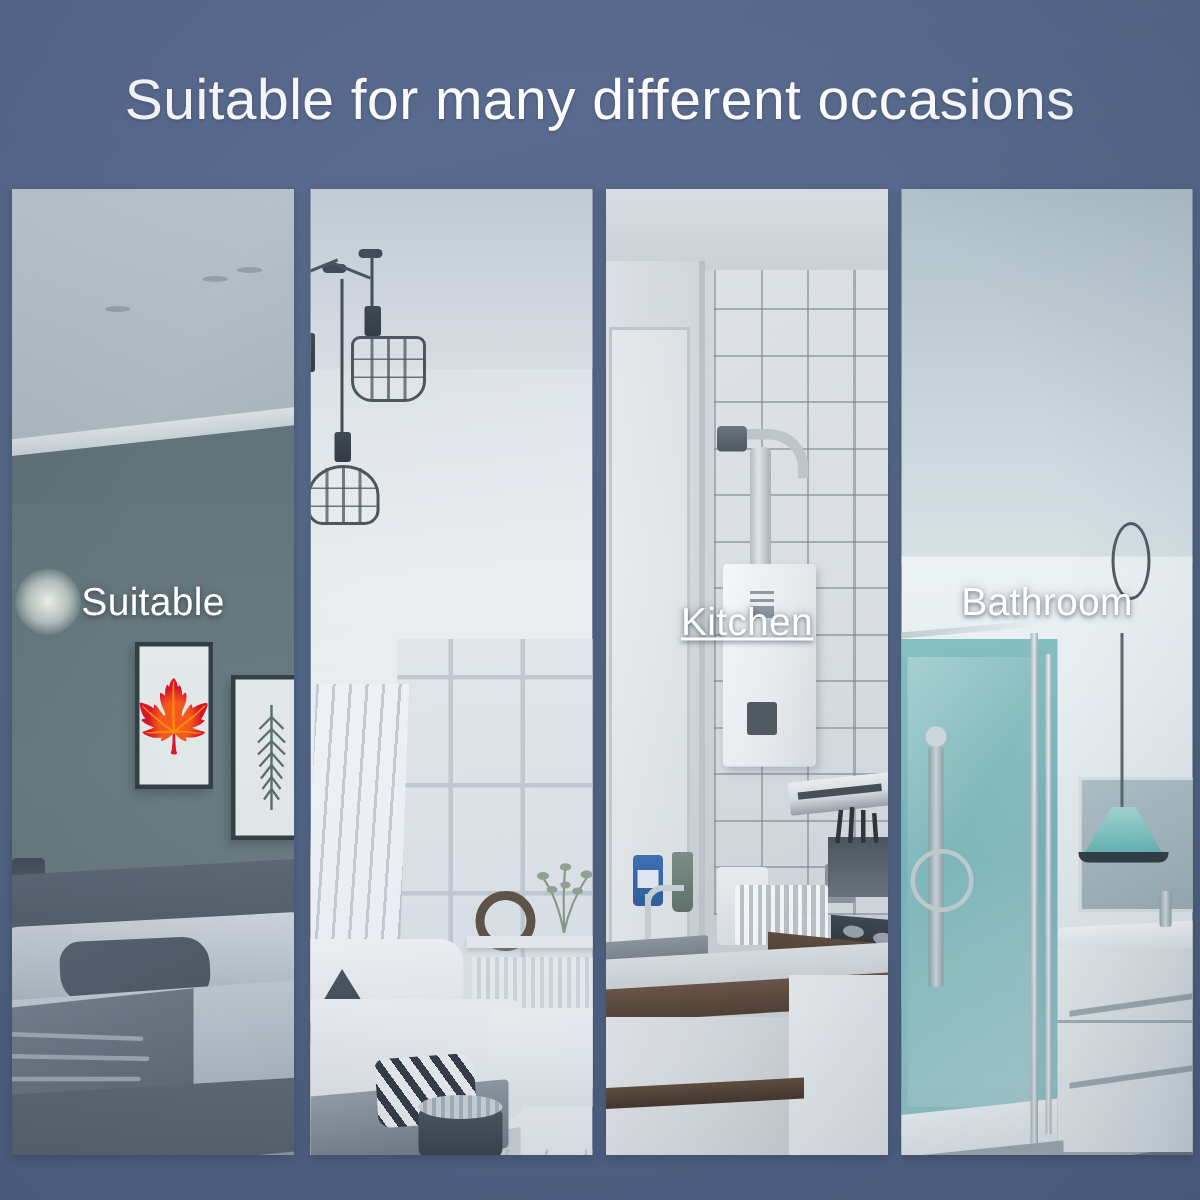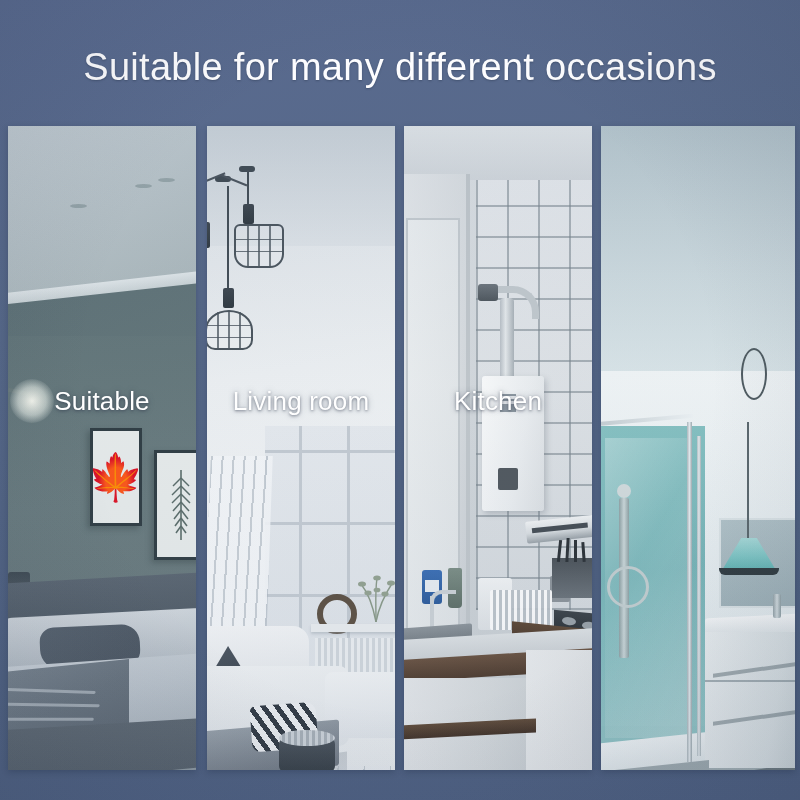--- a/index.html
+++ b/index.html
@@ -67,21 +67,21 @@
     font-weight: 400;
     line-height: 32px;
     letter-spacing: 0.2px;
     text-shadow: 0 1px 3px rgba(40,50,70,0.55), 0 0 6px rgba(60,70,90,0.35);
     white-space: nowrap;
     z-index: 40;
   }
   
   #panel-0 .caption { top: 259px; }
   #panel-1 .caption { top: 259px; }
-  #panel-2 .caption { top: 259px; }
+  #panel-2 .caption { top: 272px; text-decoration: underline; }
   #panel-3 .caption { top: 259px; }
 
   
   .bd-ceiling {
     left: 0; top: 0; width: 188px; height: 200px;
     background: linear-gradient(160deg,#c9d2d6 0%,#b9c4c8 45%,#a7b4b7 100%);
   }
   .bd-ceiling-edge {
     left: -10px; top: 168px; width: 220px; height: 30px;
     background: linear-gradient(180deg,rgba(228,234,236,0.95),rgba(160,175,177,0.2));
@@ -741,21 +741,20 @@
       <div class="ob lr-floorrug"></div>
       <div class="ob lr-table"></div>
       <div class="ob lr-pillow-striped"></div>
       <div class="ob lr-stool-leg" style="left:80px; top:640px; transform:rotate(11deg);"></div>
       <div class="ob lr-stool-leg" style="left:92px; top:640px; transform:rotate(4deg);"></div>
       <div class="ob lr-stool-leg" style="left:114px; top:640px; transform:rotate(-9deg);"></div>
       <div class="ob lr-stool-seat"></div>
       <div class="ob lr-stool-top"></div>
       <div class="panel-tint"></div>
     </div>
-    <div class="caption">Living room</div>
   </div>
 
   <div class="panel" id="panel-2">
     <div class="scene">
       <div class="ob kt-wallplain"></div>
       <div class="ob kt-ceiling"></div>
       <div class="ob kt-tile"></div>
       <div class="ob kt-doorframe"></div>
       <div class="ob kt-doorpanel"></div>
 
@@ -833,16 +832,17 @@
       <div class="ob bt-tray-lip"></div>
       <div class="ob bt-shower-frame"></div>
       <div class="ob bt-shower-frame2"></div>
 
       <div class="ob bt-pendant-ring"></div>
       <div class="ob bt-pendant-cord"></div>
       <div class="ob bt-pendant-shade"></div>
       <div class="ob bt-pendant-rim"></div>
       <div class="panel-tint"></div>
     </div>
+    <div class="caption">Bathroom</div>
   </div>
 
   <div class="vignette"></div>
 </div>
 
 </body></html>

